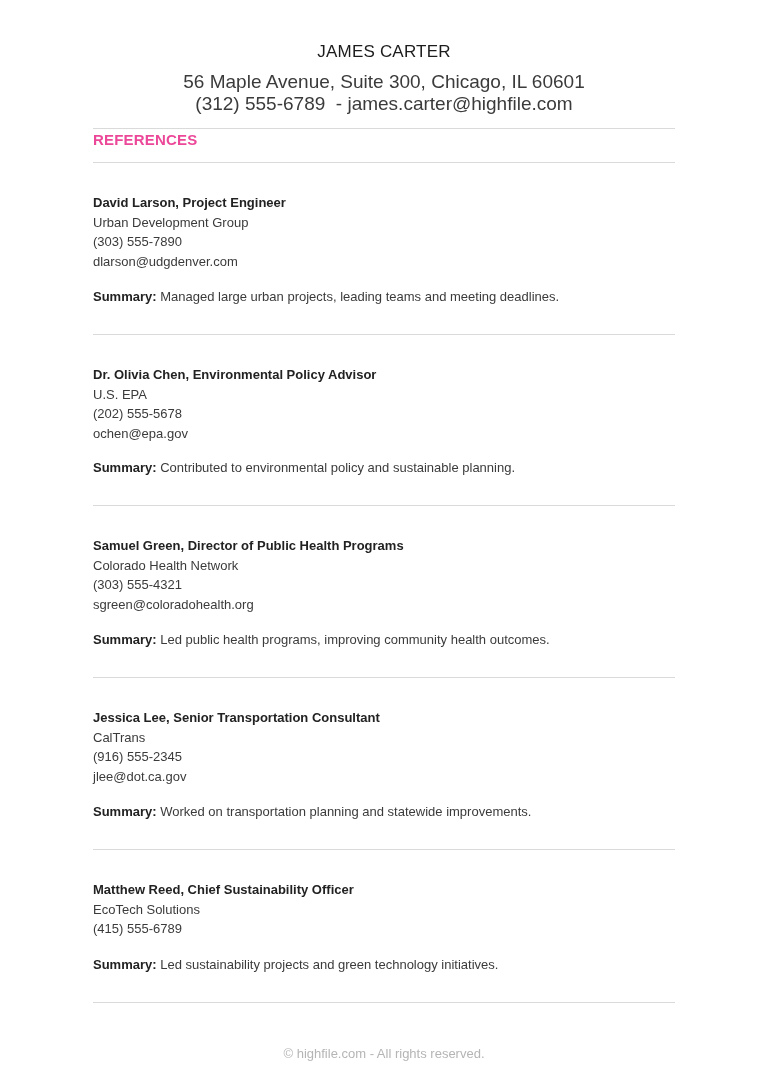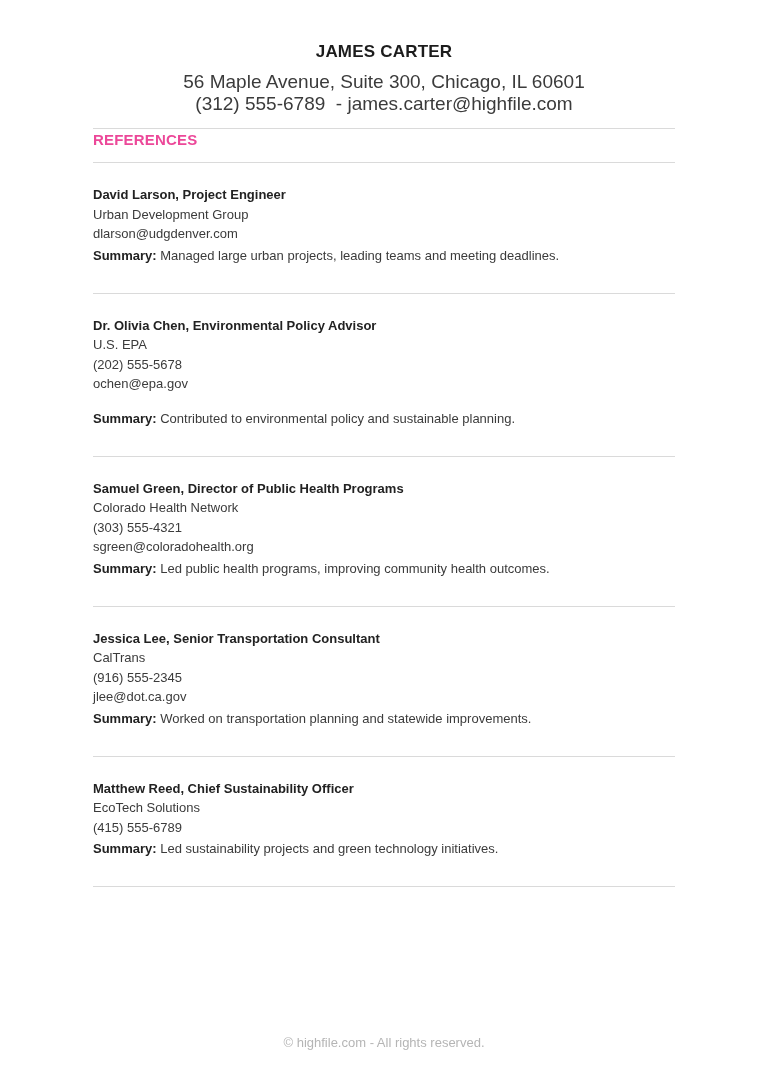--- a/index.html
+++ b/index.html
@@ -15,21 +15,21 @@
     width: 768px;
     min-height: 1086px;
     padding: 0 93px;
     display: flex;
     flex-direction: column;
   }
   
   .doc-header { text-align: center; padding-top: 42px; }
   .person-name {
     font-size: 17px;
-    font-weight: bold;
+    font-weight: normal;
     color: #1c1c1c;
     letter-spacing: 0.2px;
     line-height: 20px;
     margin-bottom: 9px;
   }
   .header-line {
     font-size: 19px;
     line-height: 22px;
     color: #3b3b3b;
     white-space: pre-wrap;
@@ -49,28 +49,29 @@
     letter-spacing: 0.2px;
     margin: 2px 0 14px 0;
   }
   
   .ref-entry { padding: 22px 0 27px 0; }
   .ref-name {
     font-size: 13px;
     font-weight: bold;
     color: #222222;
     line-height: 19.5px;
+    margin-top: 8px;
   }
   .ref-line {
     font-size: 13px;
     line-height: 19.5px;
     color: #3b3b3b;
   }
   .ref-summary {
-    margin-top: 2px;
+    margin-top: 16px;
     font-size: 13px;
     line-height: 20px;
     color: #3b3b3b;
   }
   .ref-summary b { color: #222222; }
   .gap-large { }
   
   .doc-footer {
     margin-top: auto;
     text-align: center;
@@ -95,20 +96,21 @@
 
   <hr class="rule rule-header">
 
   <h2 class="section-heading">REFERENCES</h2>
 
   <hr class="rule">
 
   <section class="ref-entry">
     <p class="ref-name">David Larson, Project Engineer</p>
     <p class="ref-line">Urban Development Group</p>
+    <p class="ref-line">(303) 555-7890</p>
     <p class="ref-line">dlarson@udgdenver.com</p>
     <p class="ref-summary"><b>Summary:</b> <span>Managed large urban projects, leading teams and meeting deadlines.</span></p>
   </section>
 
   <hr class="rule">
 
   <section class="ref-entry">
     <p class="ref-name">Dr. Olivia Chen, Environmental Policy Advisor</p>
     <p class="ref-line">U.S. EPA</p>
     <p class="ref-line">(202) 555-5678</p>

